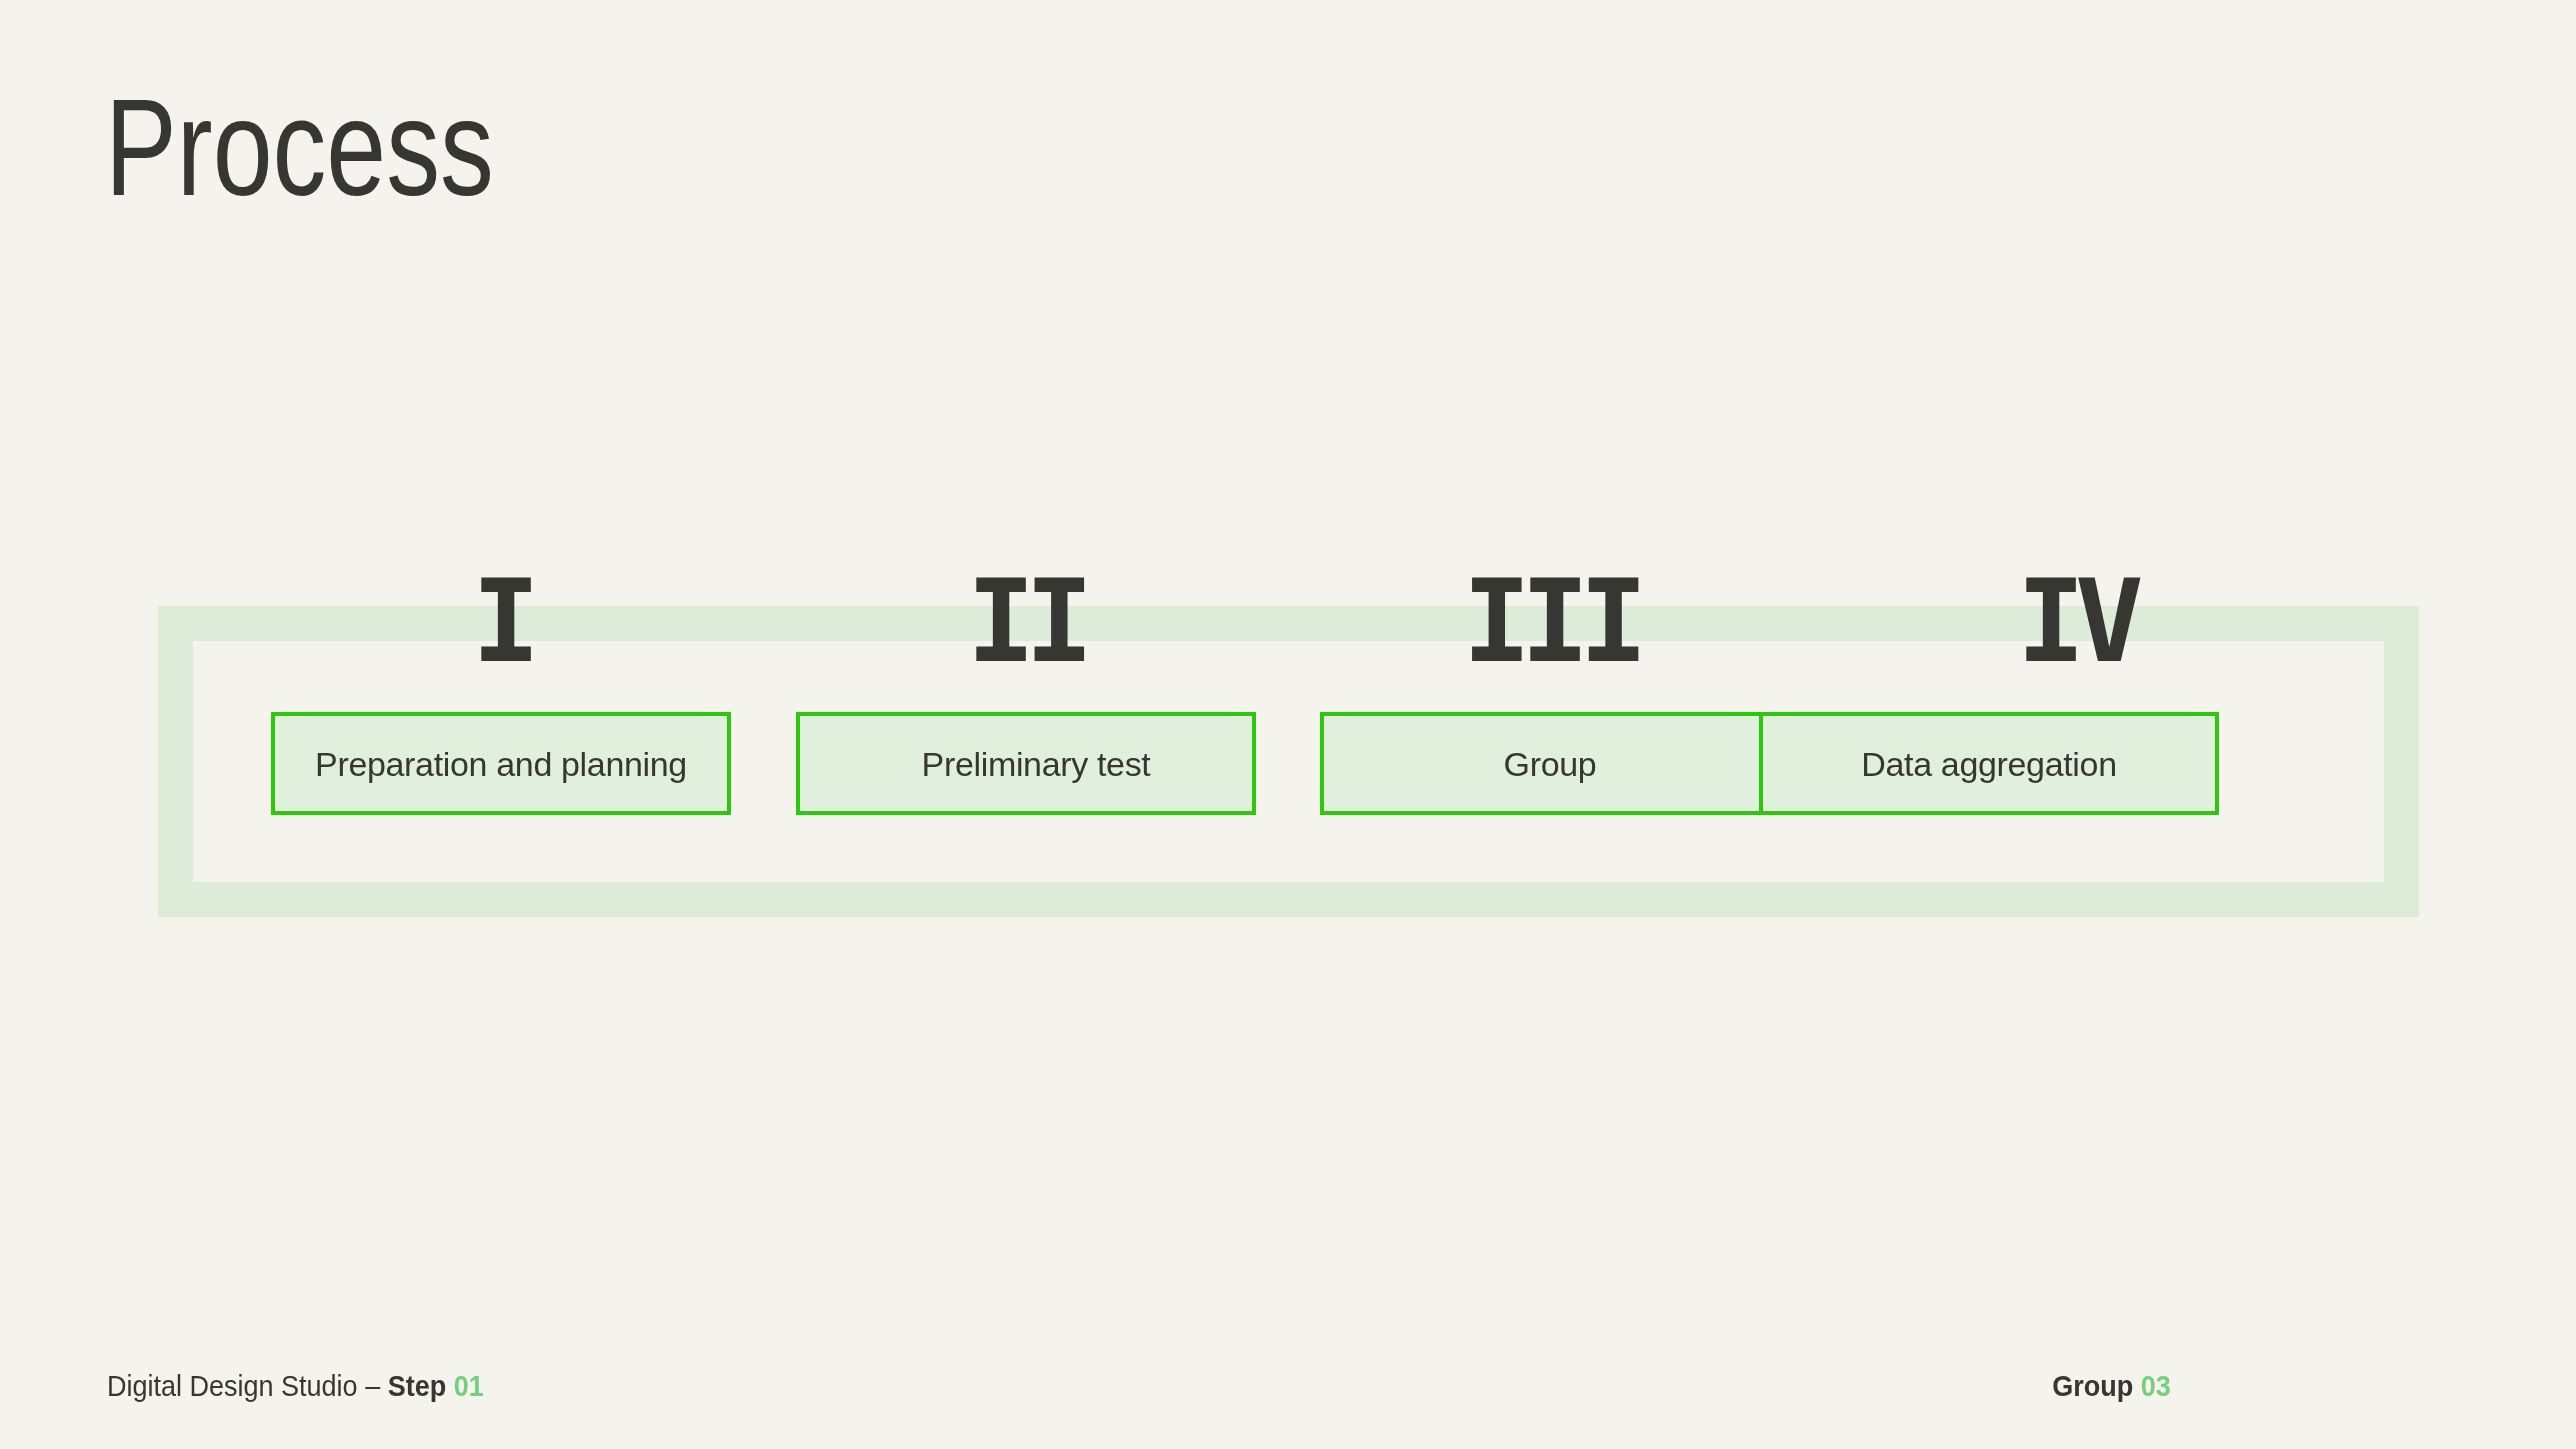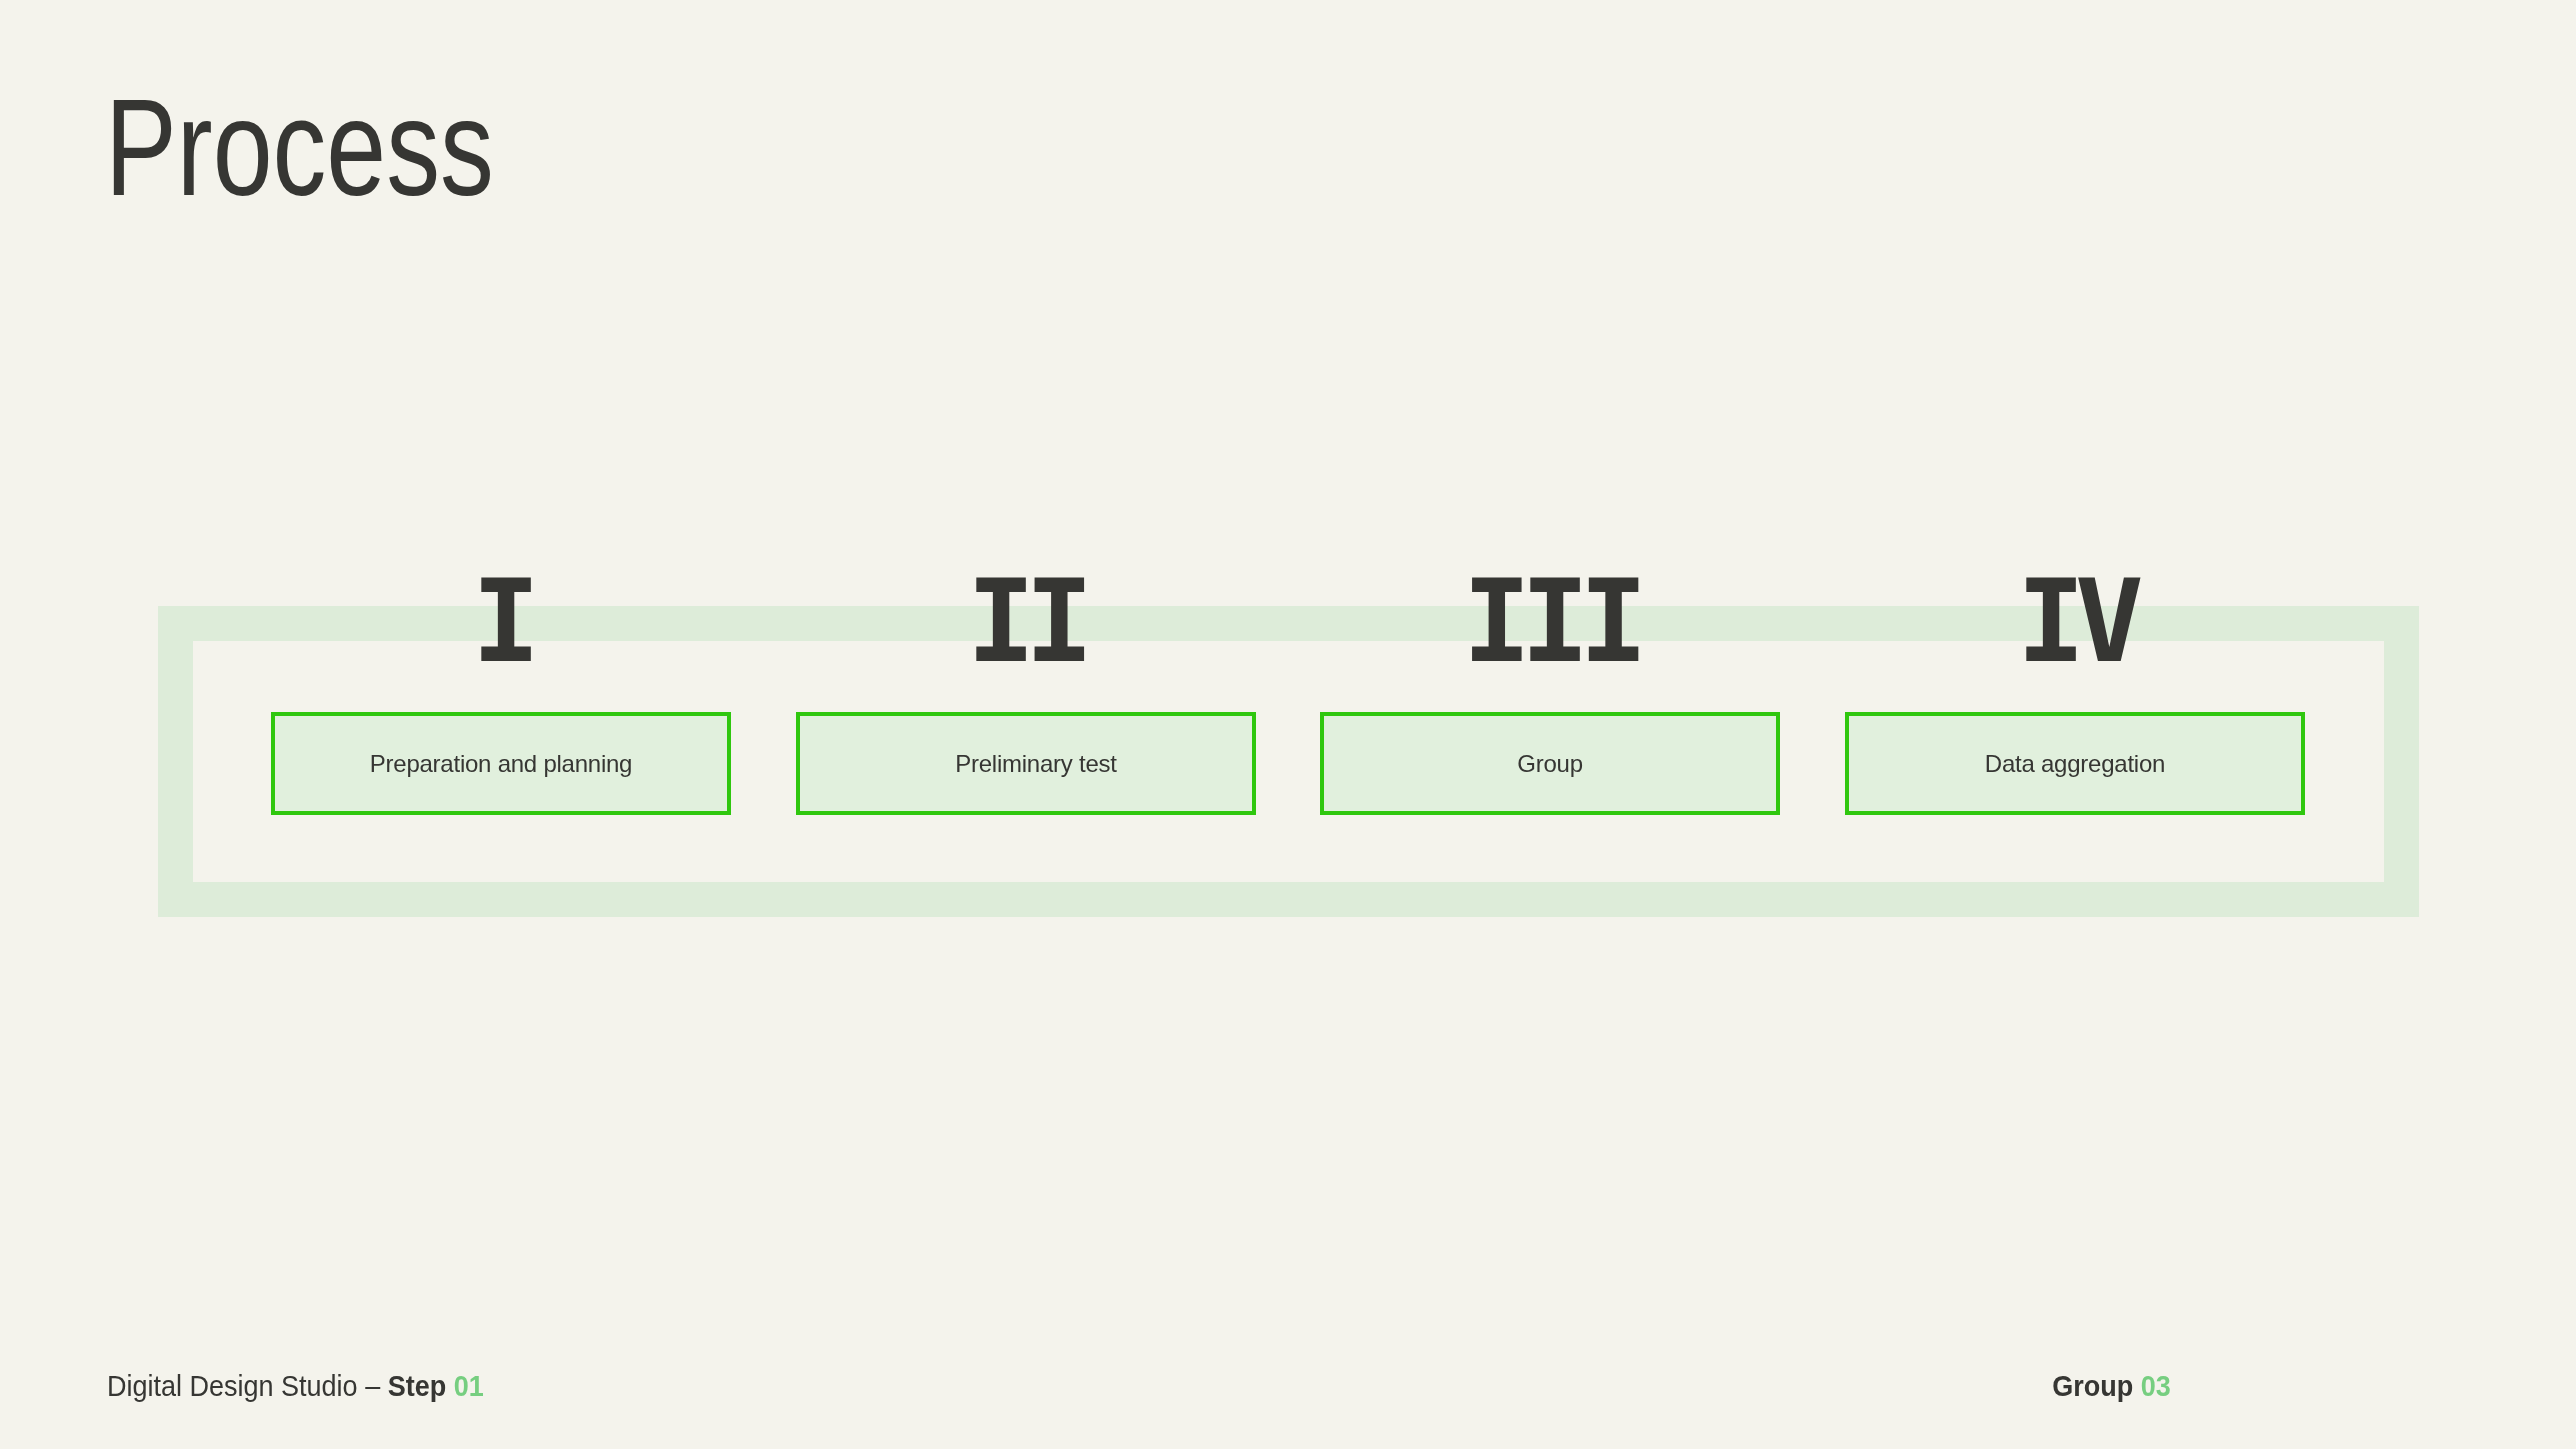--- a/index.html
+++ b/index.html
@@ -73,23 +73,23 @@
     box-sizing: border-box;
     border: 4.7px solid var(--box-border, #2fc70e);
     background: var(--box-fill, #e1f0dd);
     display: flex;
     align-items: center;
     justify-content: center;
   }
   .step-box.b1 { left: 271px;  }
   .step-box.b2 { left: 796px; padding-left: 20px; }
   .step-box.b3 { left: 1320px; }
-  .step-box.b4 { left: 1845px; }
+  .step-box.b4 { left: 1759px; }
   .step-label {
-    font-size: 24px;
+    font-size: 34px;
     line-height: 1;
     letter-spacing: -0.01em;
     color: var(--ink, #363633);
     white-space: nowrap;
     text-align: right;
   }
   
   .footer-left, .footer-right {
     position: absolute;
     top: 1371px;

